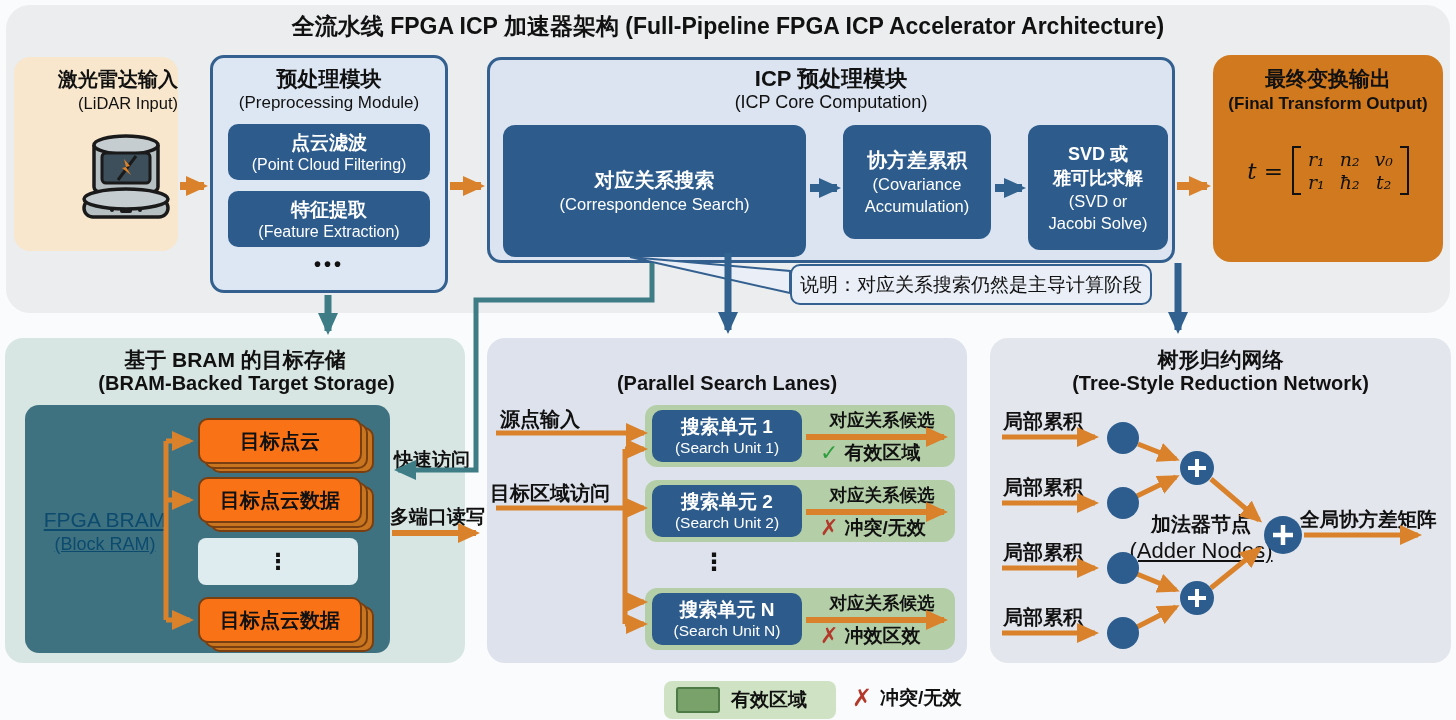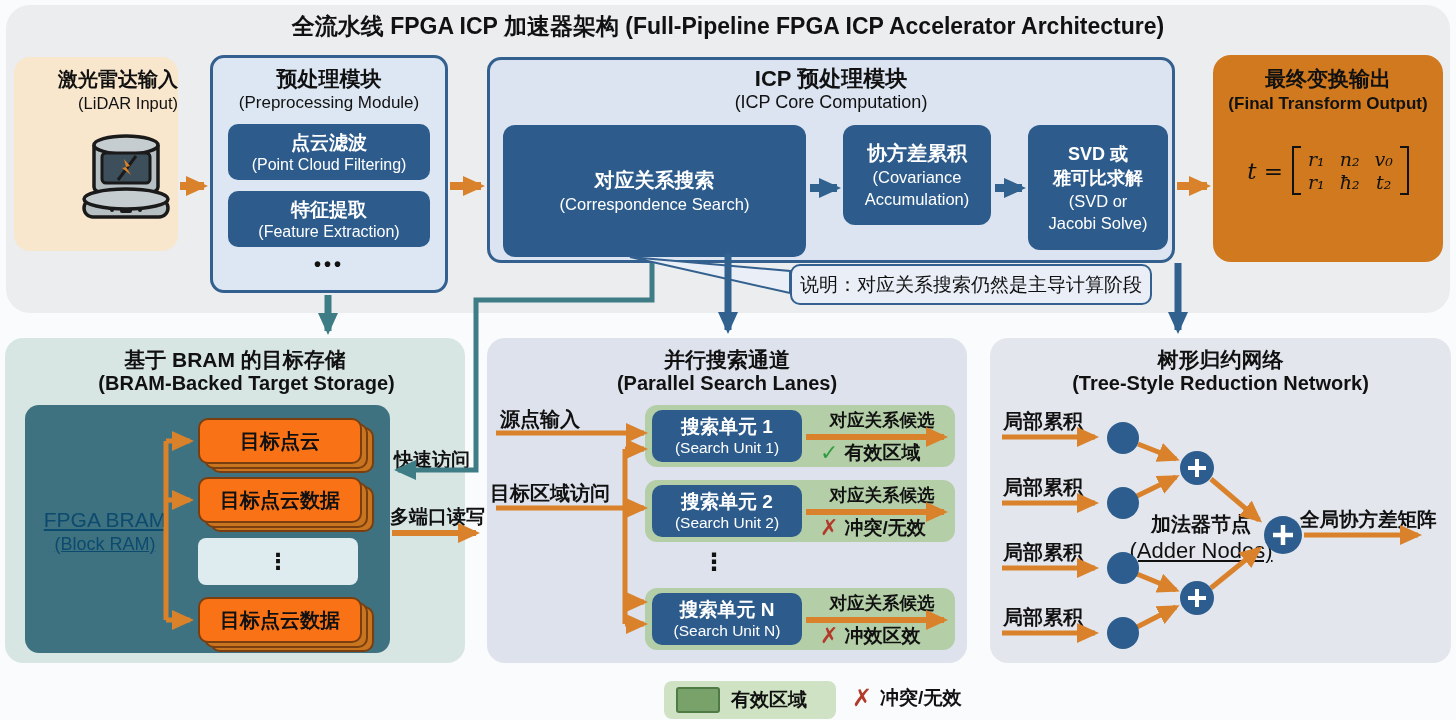--- a/index.html
+++ b/index.html
@@ -221,21 +221,21 @@
     <div class="pre-dots">•••</div>
   </div>
 
   <div class="abs icp-box"></div>
   <div class="abs icp-title-zh nowrap">ICP 预处理模块</div>
   <div class="abs icp-title-en nowrap">(ICP Core Computation)</div>
   <div class="abs icp-block" style="left:503px;top:125px;width:303px;height:132px;">
     <div class="bzh">对应关系搜索</div>
     <div class="ben">(Correspondence Search)</div>
   </div>
-  <div class="abs icp-block" style="left:843px;top:125px;width:148px;height:100px;">
+  <div class="abs icp-block" style="left:843px;top:125px;width:148px;height:114px;">
     <div class="bzh">协方差累积</div>
     <div class="ben">(Covariance</div>
     <div class="ben">Accumulation)</div>
   </div>
   <div class="abs icp-block" style="left:1028px;top:125px;width:140px;height:125px;">
     <div class="bzh" style="font-size:18px;line-height:24px;">SVD 或</div>
     <div class="bzh" style="font-size:18px;line-height:24px;">雅可比求解</div>
     <div class="ben">(SVD or</div>
     <div class="ben">Jacobi Solve)</div>
   </div>
@@ -273,21 +273,20 @@
   <div class="abs card-shadow" style="left:210px;top:486px;"></div>
   <div class="abs card-shadow" style="left:204px;top:482px;"></div>
   <div class="abs card" style="left:198px;top:477px;">目标点云数据</div>
   <div class="abs dots-box">⋮</div>
   <div class="abs card-shadow" style="left:210px;top:606px;"></div>
   <div class="abs card-shadow" style="left:204px;top:602px;"></div>
   <div class="abs card" style="left:198px;top:597px;">目标点云数据</div>
   <div class="abs side-label nowrap" style="left:394px;top:447px;">快速访问</div>
   <div class="abs side-label nowrap" style="left:390px;top:504px;">多端口读写</div>
 
-  <div class="abs sec-title-zh nowrap" style="left:487px;top:346px;width:480px;">并行搜索通道</div>
   <div class="abs sec-title-en nowrap" style="left:487px;top:372px;width:480px;">(Parallel Search Lanes)</div>
   <div class="abs flow-label nowrap" style="left:500px;top:406px;">源点输入</div>
   <div class="abs flow-label nowrap" style="left:490px;top:480px;">目标区域访问</div>
 
   <div class="abs lane" style="left:645px;top:405px;"></div>
   <div class="abs unit-box" style="left:652px;top:410px;">
     <div class="uzh">搜索单元 1</div>
     <div class="uen">(Search Unit 1)</div>
   </div>
   <div class="abs cand nowrap" style="left:808px;top:408px;">对应关系候选</div>

